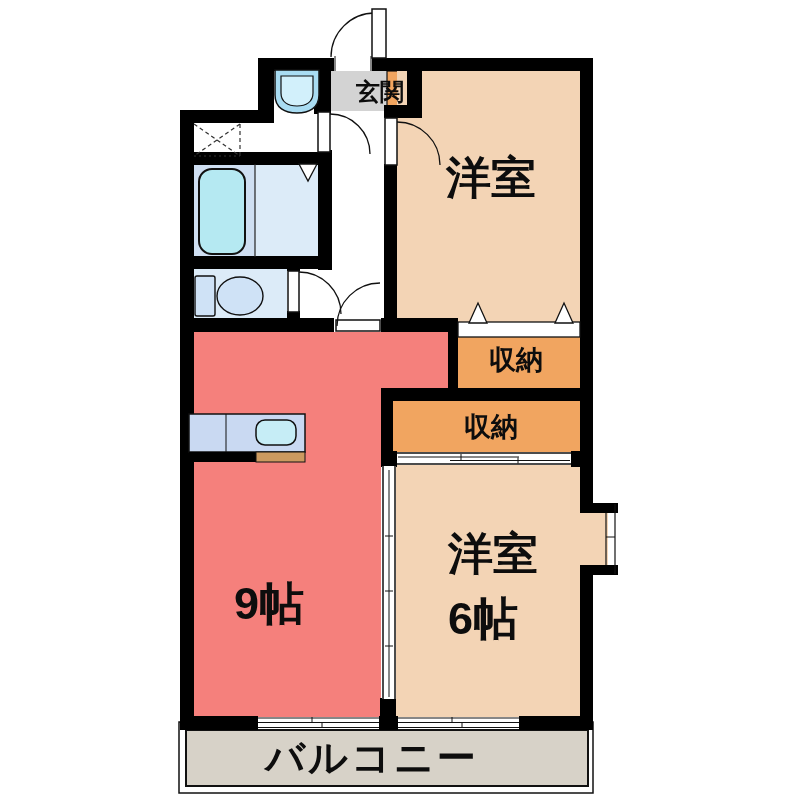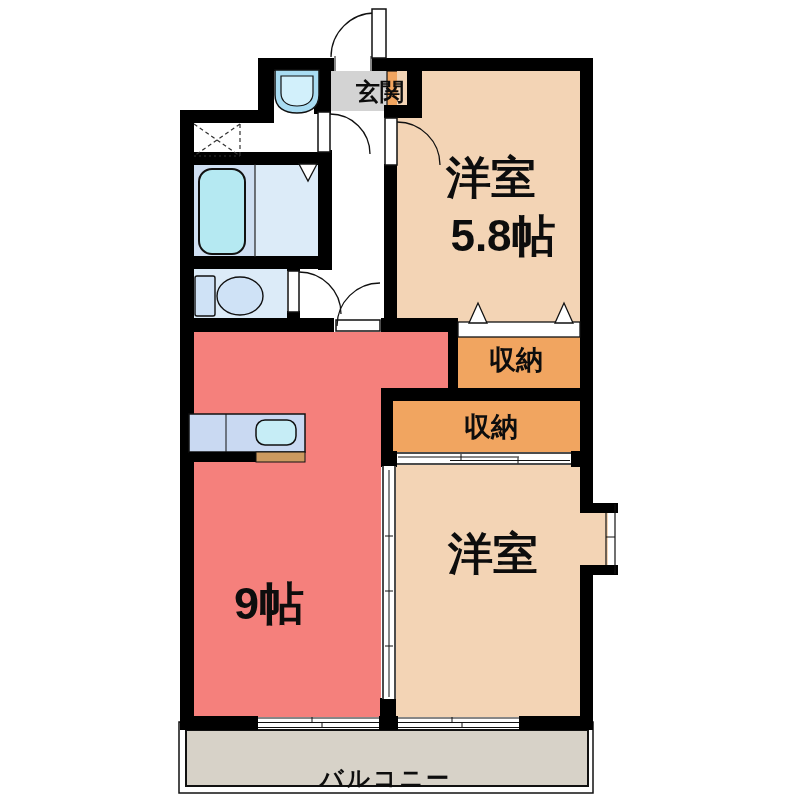--- a/index.html
+++ b/index.html
@@ -10,21 +10,21 @@
        font-weight:800;color:#0d0d0d;line-height:1;}
   .lbl-genkan {left:356px;top:92px; font-size:24px;margin-left:24px;}
   .lbl-r1name {left:491px;top:177px;font-size:45px;}
   .lbl-r1size {left:503px;top:236px;font-size:44px;}
   .lbl-st1    {left:516px;top:360px;font-size:27px;}
   .lbl-st2    {left:491px;top:427px;font-size:27px;}
   .lbl-dkname {left:286px;top:539px;font-size:47px;letter-spacing:8px;}
   .lbl-dksize {left:269px;top:603px;font-size:45px;}
   .lbl-r2name {left:493px;top:553px;font-size:45px;}
   .lbl-r2size {left:483px;top:618px;font-size:45px;}
-  .lbl-balcony{left:386px;top:757px;font-size:23px;letter-spacing:3px;margin-top:21px;}
+  .lbl-balcony{left:372px;top:757px;font-size:39px;letter-spacing:3px;}
 </style>
 </head>
 <body>
 
 <div class="plan">
   <svg width="800" height="800" viewBox="0 0 800 800">
 
     <g>
       <rect x="331" y="71" width="56" height="40" style="fill:var(--entrance-fill)"></rect>
       <rect x="387" y="71" width="20" height="36" style="fill:var(--shoebox-fill);stroke:#111;stroke-width:1.2"></rect>
@@ -159,19 +159,19 @@
       <rect x="189" y="414" width="116" height="38" style="fill:var(--counter-fill);stroke:#111;stroke-width:1.5"></rect>
       <line x1="226" y1="414" x2="226" y2="452" style="stroke:#111;stroke-width:1"></line>
       <rect x="256" y="420" width="40" height="25" rx="9" style="fill:var(--sink-fill);stroke:#111;stroke-width:1.5"></rect>
       <rect x="189" y="452" width="67" height="10" style="fill:#000"></rect>
       <rect x="256" y="452" width="49" height="10" style="fill:var(--counter-edge-fill);stroke:#111;stroke-width:1"></rect>
     </g>
   </svg>
 
   <div class="lbl lbl-genkan">玄関</div>
   <div class="lbl lbl-r1name">洋室</div>
-  <div class="lbl lbl-r1size">5.8帖</div>
   <div class="lbl lbl-st1">収納</div>
   <div class="lbl lbl-st2">収納</div>
   <div class="lbl lbl-dksize">9帖</div>
   <div class="lbl lbl-r2name">洋室</div>
+  <div class="lbl lbl-r2size">6帖</div>
   <div class="lbl lbl-balcony">バルコニー</div>
 </div>
 
 </body></html>

